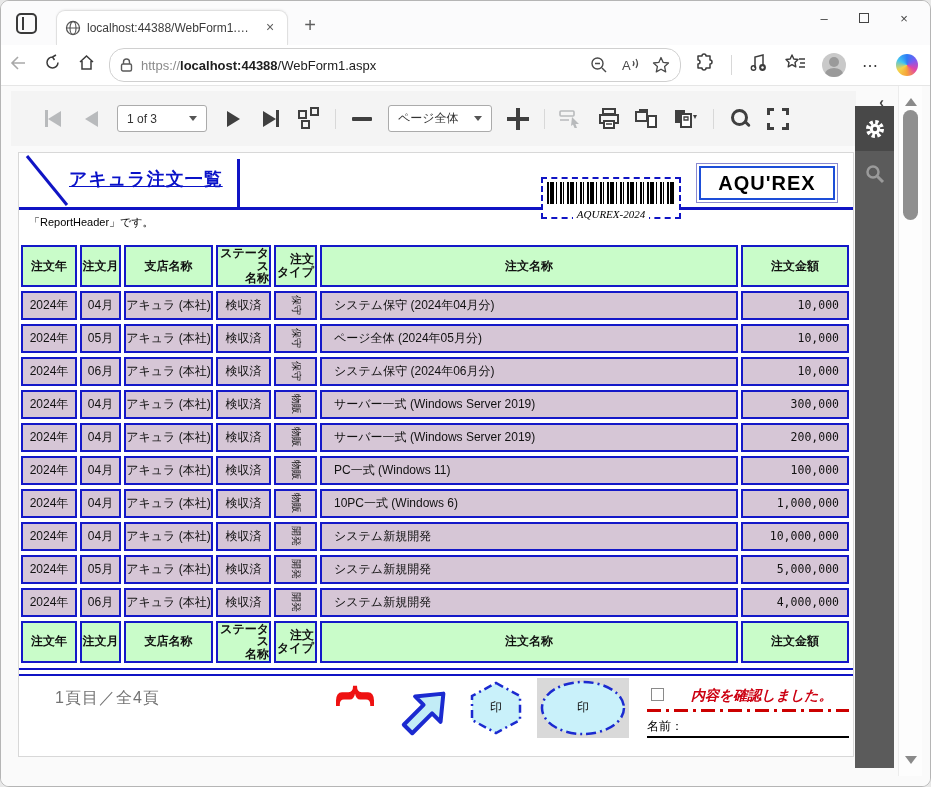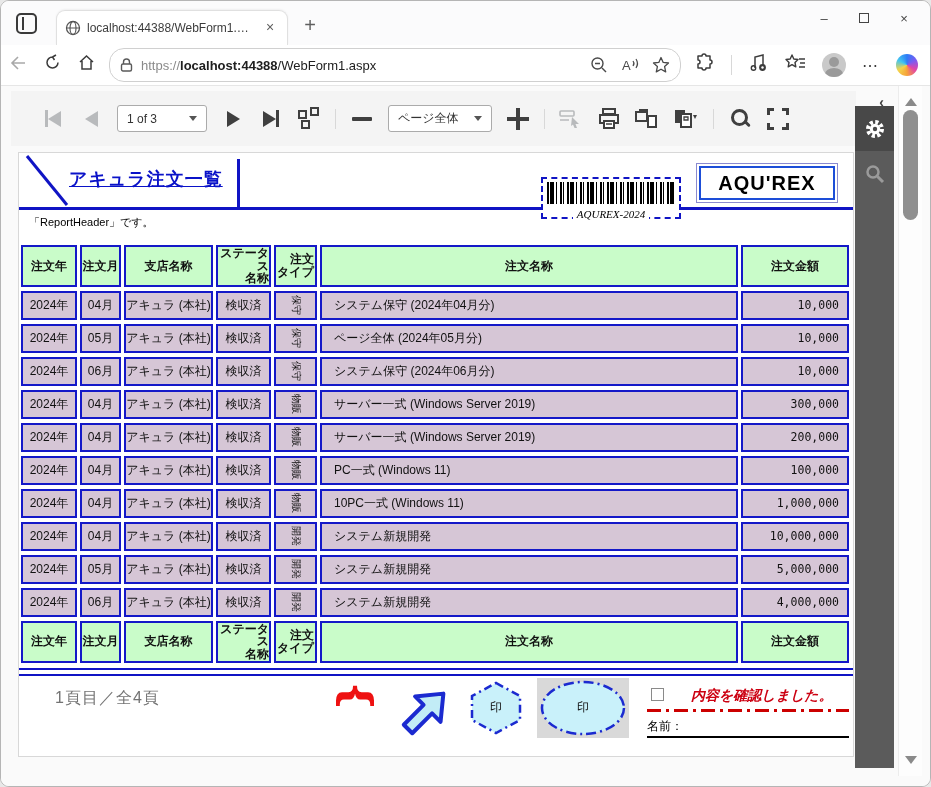--- a/index.html
+++ b/index.html
@@ -400,21 +400,21 @@
             <div class="cell camt">100,000</div>
           </div>
           <div class="orow">
             <div class="cell">2024年</div>
             <div class="cell">04月</div>
             <div class="cell">アキュラ (本社)</div>
             <div class="cell">検収済</div>
             <div class="cell">
               <span class="vtext">物販</span>
             </div>
-            <div class="cell cname">10PC一式 (Windows 11)</div>
+            <div class="cell cname">10PC一式 (Windows 6)</div>
             <div class="cell camt">1,000,000</div>
           </div>
           <div class="orow">
             <div class="cell">2024年</div>
             <div class="cell">04月</div>
             <div class="cell">アキュラ (本社)</div>
             <div class="cell">検収済</div>
             <div class="cell">
               <span class="vtext">開発</span>
             </div>

